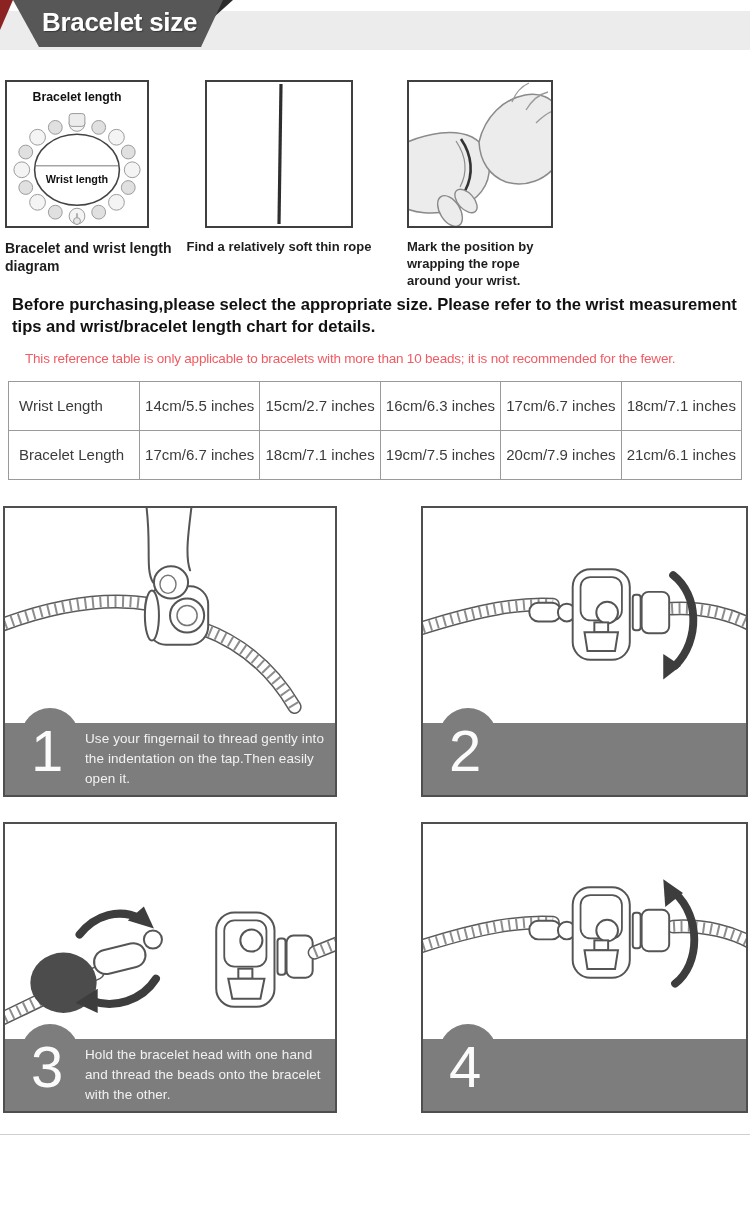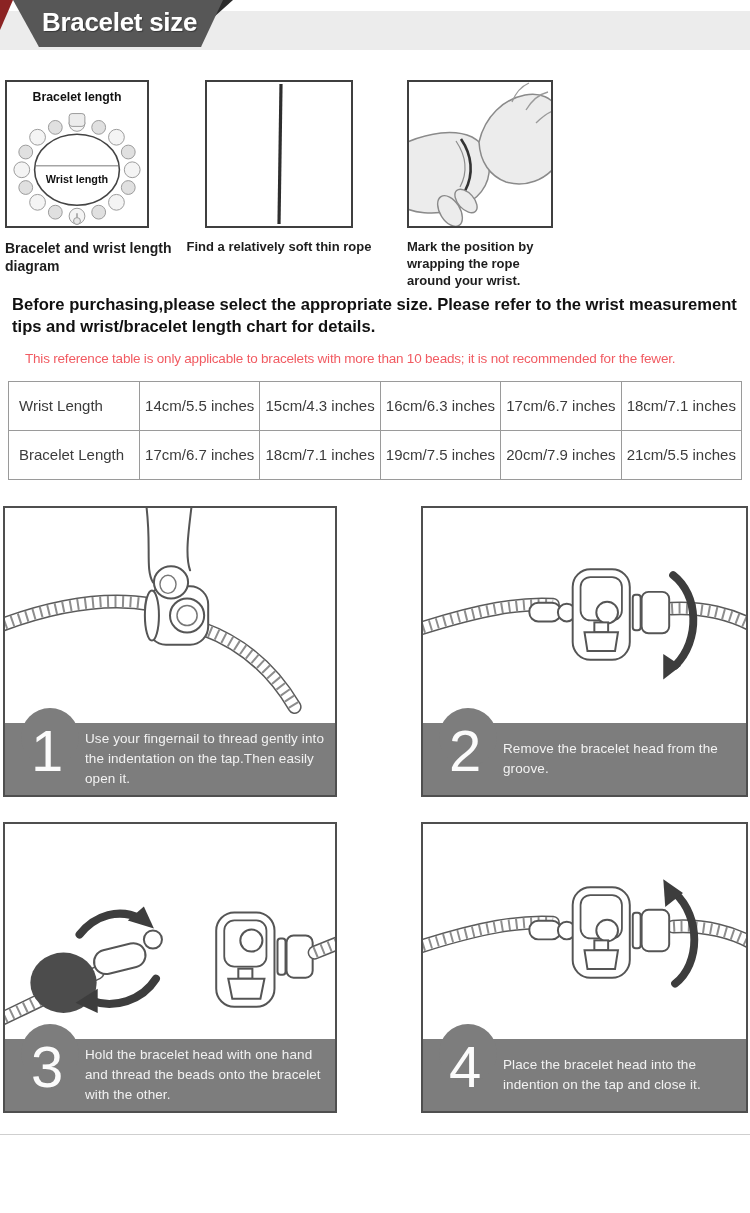--- a/index.html
+++ b/index.html
@@ -151,32 +151,32 @@
 
   <p class="intro">Before purchasing,please select the appropriate size. Please refer to the wrist measurement tips and wrist/bracelet length chart for details.</p>
 
   <p class="note">This reference table is only applicable to bracelets with more than 10 beads; it is not recommended for the fewer.</p>
 
   <table class="size">
     <tbody>
         <tr>
       <td class="rowlabel">Wrist Length</td>
       <td>14cm/5.5 inches</td>
-      <td>15cm/4.3 inches</td>
+      <td>15cm/2.7 inches</td>
       <td>16cm/6.3 inches</td>
       <td>17cm/6.7 inches</td>
       <td>18cm/7.1 inches</td>
     </tr>
     <tr>
       <td class="rowlabel">Bracelet Length</td>
       <td>17cm/6.7 inches</td>
       <td>18cm/7.1 inches</td>
       <td>19cm/7.5 inches</td>
       <td>20cm/7.9 inches</td>
-      <td>21cm/5.5 inches</td>
+      <td>21cm/6.1 inches</td>
     </tr>
   </tbody>
     </table>
 
 
   <div class="panels">
 
     <div class="panel">
       <div class="draw">
         <svg viewBox="0 0 328 214" preserveAspectRatio="xMidYMid meet">
@@ -221,21 +221,20 @@
           <path class="wh" d="M164,124 h34 l-3,19 h-28 z" stroke-width="1.8"></path>
           <rect class="wh" x="213" y="86" width="8" height="36" rx="3"></rect>
           <rect class="wh" x="222" y="83" width="28" height="42" rx="7"></rect>
           <path class="arrow" d="M254,66 C280,86 282,132 256,158"></path>
           <polygon class="ah" points="244,172 262,158 244,146"></polygon>
         </svg>
       </div>
       <div class="bar">
         <div class="bump"></div>
         <div class="stepnum">2</div>
-        <div class="steptext">Remove the bracelet head from the groove.</div>
       </div>
     </div>
 
     <div class="panel">
       <div class="draw">
         <svg viewBox="0 0 328 214" preserveAspectRatio="xMidYMid meet">
           <path class="ro" d="M-8,196 C30,178 62,162 92,148"></path>
           <path class="ri" d="M-8,196 C30,178 62,162 92,148"></path>
           <path class="rh" d="M-8,196 C30,178 62,162 92,148"></path>
           <ellipse cx="58" cy="158" rx="33" ry="30" fill="#4c4c4c"></ellipse>
@@ -282,19 +281,18 @@
           <path class="wh" d="M164,126 h34 l-3,19 h-28 z" stroke-width="1.8"></path>
           <rect class="wh" x="213" y="88" width="8" height="36" rx="3"></rect>
           <rect class="wh" x="222" y="85" width="28" height="42" rx="7"></rect>
           <path class="arrow" d="M256,160 C282,140 282,92 256,68"></path>
           <polygon class="ah" points="244,54 264,68 246,82"></polygon>
         </svg>
       </div>
       <div class="bar">
         <div class="bump"></div>
         <div class="stepnum">4</div>
-        <div class="steptext">Place the bracelet head into the indention on the tap and close it.</div>
       </div>
     </div>
   </div>
 
   <div class="bottom-rule"></div>
 </div>
 
 </body></html>

